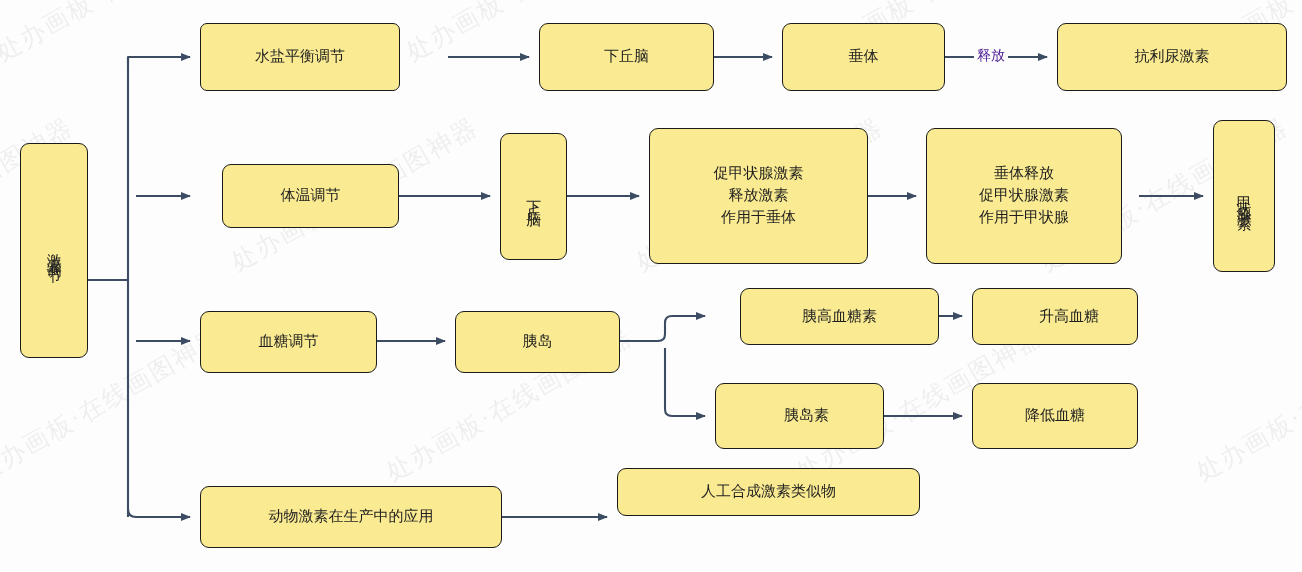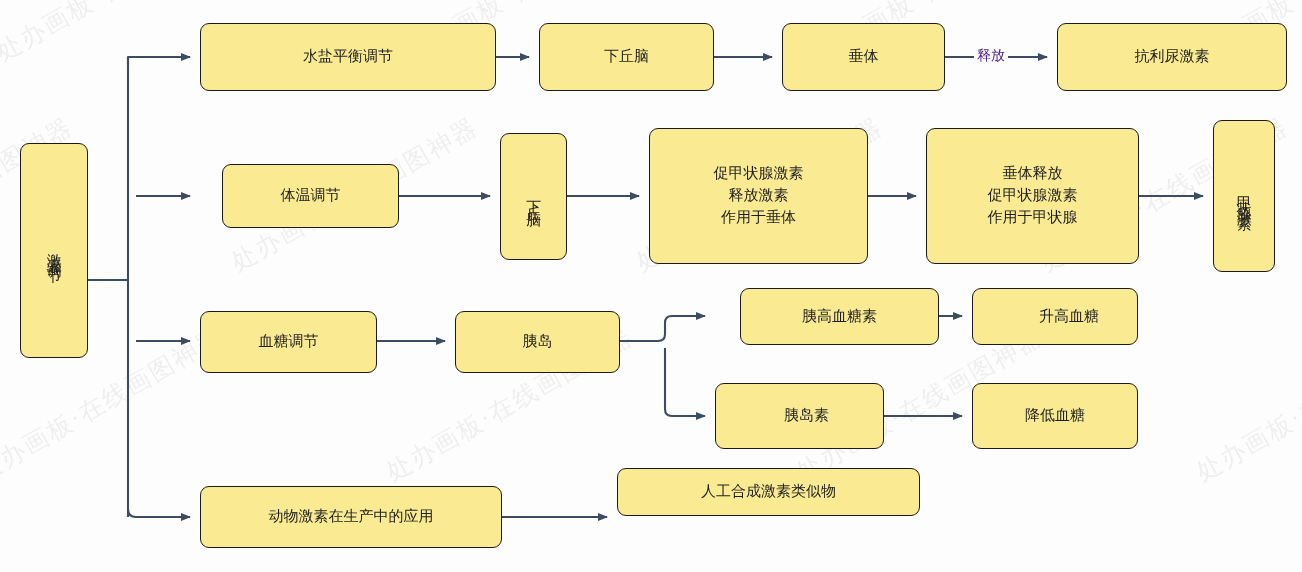--- a/index.html
+++ b/index.html
@@ -124,21 +124,21 @@
       <path d="M884,416 L962,416" marker-end="url(#ah)"></path>
 
       <path d="M502,517 L607,517" marker-end="url(#ah)"></path>
     </g>
   </svg>
 
   <div class="node vert" style="left:20px;top:143px;width:68px;height:215px;">
     <span class="txt">激素调节</span>
   </div>
 
-  <div class="node" style="left:200px;top:23px;width:296px;height:68px;">
+  <div class="node" style="left:200px;top:23px;width:200px;height:68px;border-radius:7px;">
     <span class="txt">水盐平衡调节</span>
   </div>
   <div class="node" style="left:539px;top:23px;width:175px;height:68px;">
     <span class="txt">下丘脑</span>
   </div>
   <div class="node" style="left:782px;top:23px;width:163px;height:68px;">
     <span class="txt">垂体</span>
   </div>
   <div class="edge-label" style="left:974px;top:47px;">释放</div>
   <div class="node" style="left:1057px;top:23px;width:230px;height:68px;">
@@ -149,21 +149,21 @@
     <span class="txt">体温调节</span>
   </div>
   <div class="node vert" style="left:500px;top:133px;width:67px;height:127px;">
     <span class="txt">下丘脑</span>
   </div>
   <div class="node multi" style="left:649px;top:128px;width:219px;height:136px;">
     <span class="txt">促甲状腺激素
 释放激素
 作用于垂体</span>
   </div>
-  <div class="node multi" style="left:926px;top:128px;width:213px;height:136px;">
+  <div class="node multi" style="left:926px;top:128px;width:196px;height:136px;">
     <span class="txt">垂体释放
 促甲状腺激素
 作用于甲状腺</span>
   </div>
   <div class="node vert" style="left:1213px;top:120px;width:62px;height:152px;">
     <span class="txt">甲状腺激素</span>
   </div>
 
   <div class="node" style="left:200px;top:311px;width:177px;height:62px;">
     <span class="txt">血糖调节</span>

